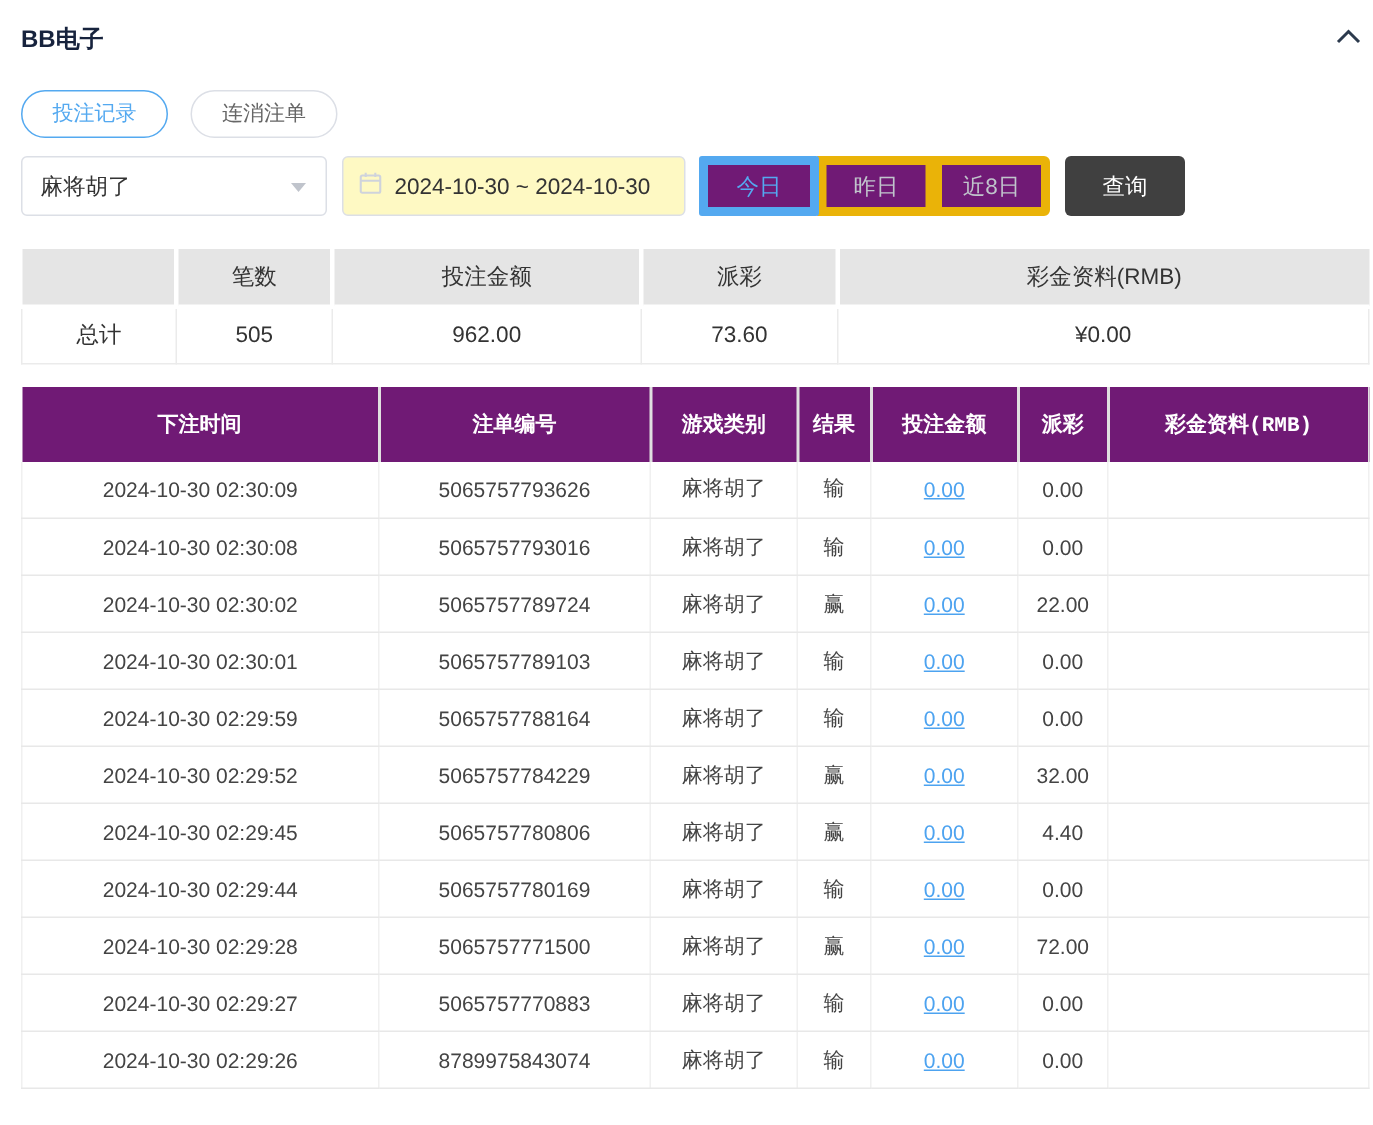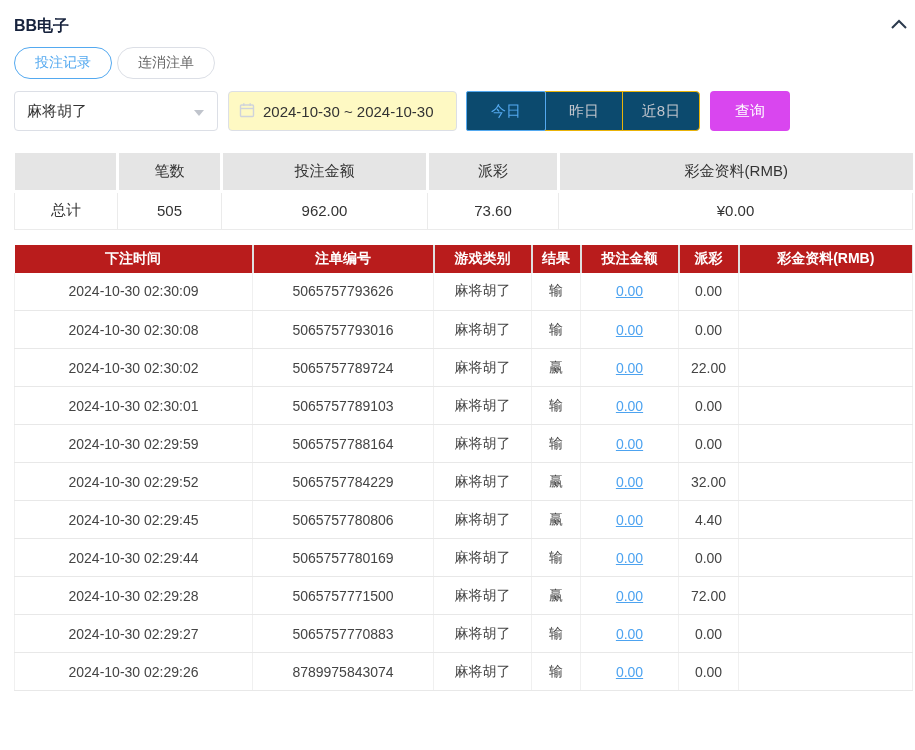--- a/index.html
+++ b/index.html
@@ -6,56 +6,56 @@
   html, body { background: #fff; width: 915px; height: 750px; overflow: hidden; }
   body { font-family: "Liberation Sans", "DejaVu Sans", sans-serif; color: #333; }
   .container { width: 898px; margin-left: 14px; padding-top: 16px; }
 
   
   .header-row { display: flex; justify-content: space-between; align-items: flex-start; height: 24px; }
   .page-title { font-size: 16px; font-weight: bold; color: #17233d; }
   .collapse-btn { background: none; border: none; cursor: pointer; padding: 2px; margin-right: 2px; }
 
   
-  .tabs-row { display: flex; gap: 5px; margin-top: 7px; }
+  .tabs-row { display: flex; gap: 15px; margin-top: 20px; }
   .tab-pill { height: 32px; padding: 0 20px; display: flex; align-items: center;
               border-radius: 16px; font-size: 14px; background: #fff; cursor: pointer;
               border: 1px solid #dcdfe6; color: #666; }
   .tab-pill.active { border-color: #54a9f0; color: #54a9f0; }
 
   
   .filter-row { display: flex; align-items: center; margin-top: 12px; }
   .select-box { width: 204px; height: 40px; border: 1px solid #dcdfe6; border-radius: 4px;
                 display: flex; align-items: center; justify-content: space-between;
                 padding: 0 12px; font-size: 15px; color: #333; cursor: pointer; background: #fff; }
   .date-box { width: 229px; height: 40px; border: 1px solid #dcdfe6; border-radius: 4px;
               display: flex; align-items: center; gap: 8px; padding: 0 10px;
               font-size: 15px; color: #333; margin-left: 10px; cursor: pointer; background: #fef9c3; }
   .quick-group { display: flex; margin-left: 9px; }
-  .quick-btn { width: 78px; height: 40px; background: #0c4a6e; border: 1px solid #eab308;
+  .quick-btn { width: 78px; height: 40px; background: #701a75; border: 6px solid #eab308;
                font-size: 15px; color: #c0c4cc; cursor: pointer; margin-left: -1px; }
   .quick-btn:first-child { margin-left: 0; border-radius: 4px 0 0 4px; }
   .quick-btn:last-child { border-radius: 0 4px 4px 0; text-align: center; }
   .quick-btn.active { border-color: #54a9f0; color: #54a9f0; position: relative; z-index: 2; border-radius: 2px; width: 80px; }
-  .query-btn { width: 80px; height: 40px; margin-left: 10px; background: #d946ef; color: #fff;
+  .query-btn { width: 80px; height: 40px; margin-left: 10px; background: #404040; color: #fff;
                border: none; border-radius: 4px; font-size: 15px; cursor: pointer; }
 
   
   table { border-collapse: collapse; table-layout: fixed; width: 898px; }
   .summary-table { margin-top: 22px; }
   .summary-table th { background: #e5e5e5; height: 38px; font-size: 15px; font-weight: normal;
                       color: #333; border-right: 3px solid #fff; border-bottom: 3px solid #fff; }
   .summary-table th:last-child { border-right: none; }
   .summary-table td { height: 38px; text-align: center; font-size: 15px; color: #333;
                       border: 1px solid #ebebeb; border-top: none; background: #fff; }
 
   
   .main-table { margin-top: 15px; }
-  .main-table th { background: #b91c1c; color: #fff; height: 28px; font-size: 14px;
-                   font-weight: bold; border-right: 2px solid #e0e0e0; }
+  .main-table th { background: #701a75; color: #fff; height: 50px; font-size: 14px;
+                   font-weight: bold; border-right: 2px solid #e0e0e0; font-family: Liberation Mono, monospace; }
   .main-table th:last-child { border-right: 1px solid #e0e0e0; }
   .main-table td { height: 38px; text-align: center; font-size: 14px; color: #444;
                    border-right: 1px solid #f0f0f0; border-bottom: 1px solid #e8e8e8;
                    border-left: 1px solid #f0f0f0; background: #fff; }
   .amount-link { color: #4da3f0; text-decoration: underline; }
 
   .icon-cal { flex: 0 0 auto; }
 </style>
 </head>
 <body>

